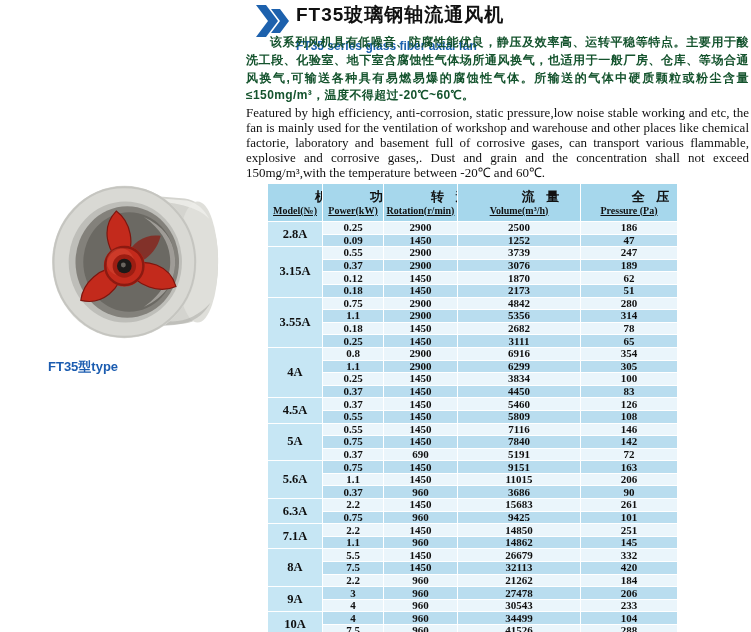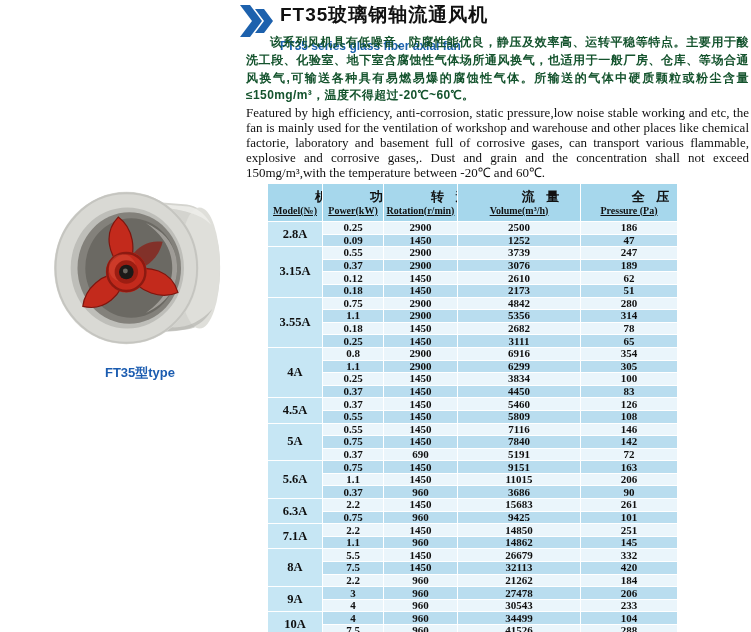--- a/index.html
+++ b/index.html
@@ -1,38 +1,38 @@
 <!DOCTYPE html>
 <html><head>
 <meta charset="utf-8">
 <style>
   html,body{margin:0;padding:0;background:#ffffff;}
   #page{position:relative;width:751px;height:632px;background:#ffffff;overflow:hidden;
         font-family:"Liberation Sans",sans-serif;}
 
   
-  .hdr{position:absolute;left:240px;top:5px;display:flex;align-items:flex-start;}
+  .hdr{position:absolute;left:256px;top:5px;display:flex;align-items:flex-start;}
   .chev{width:36px;height:32px;margin-right:4px;flex:0 0 auto;}
   .titles{line-height:1;}
   .title-cn{font-size:19px;font-weight:bold;color:#111;letter-spacing:1px;
             font-family:"Liberation Sans",sans-serif;}
   .title-en{font-size:12px;font-weight:bold;color:#1b62ae;margin-top:16px;
             font-family:Liberation Sans, sans-serif;}
 
   
   .para-cn{position:absolute;left:246px;top:34px;width:503px;
            font-size:12px;font-weight:bold;color:#14532d;line-height:17.8px;
            text-align:justify;text-indent:2em;letter-spacing:0.4px;
            font-family:"Liberation Sans",sans-serif;}
   .para-en{position:absolute;left:246px;top:106px;width:503px;
            font-size:13px;color:#111;line-height:14.9px;text-align:justify;
            font-family:"Liberation Serif",serif;}
 
   
-  .figure{position:absolute;left:48px;top:186px;width:184px;text-align:center;}
+  .figure{position:absolute;left:48px;top:180px;width:184px;}
   .fig-caption{margin-top:6px;font-size:13px;font-weight:bold;color:#1b5cb0;
                font-family:"Liberation Sans",sans-serif;}
 
   
   .spec-table{position:absolute;left:267px;top:183px;width:410px;
               border-collapse:collapse;table-layout:fixed;}
   .spec-table th,.spec-table td{border:1.6px solid #ffffff;text-align:center;
               padding:0;overflow:hidden;white-space:nowrap;}
   .spec-table thead th{background:#a6d7ec;height:37px;vertical-align:middle;}
   .hcn{font:bold 13px "Liberation Sans",sans-serif;color:#111;letter-spacing:4px;line-height:16px;padding-left:47px;}
@@ -151,21 +151,21 @@
         </tr>
         <tr class="dark">
           <td>0.37</td>
           <td>2900</td>
           <td>3076</td>
           <td>189</td>
         </tr>
         <tr class="light">
           <td>0.12</td>
           <td>1450</td>
-          <td>2610</td>
+          <td>1870</td>
           <td>62</td>
         </tr>
         <tr class="dark">
           <td>0.18</td>
           <td>1450</td>
           <td>2173</td>
           <td>51</td>
         </tr>
         <tr class="light">
           <td rowspan="4" class="model">3.55A</td>

